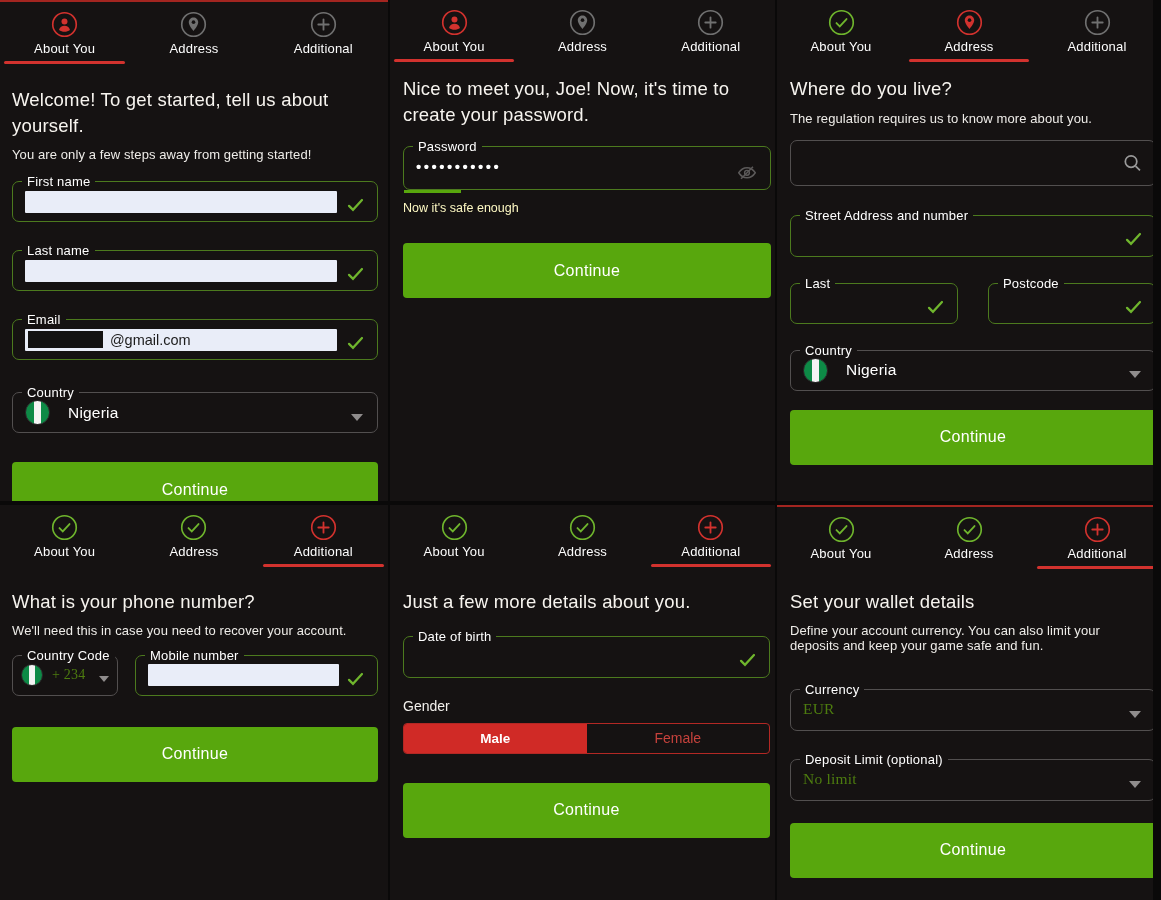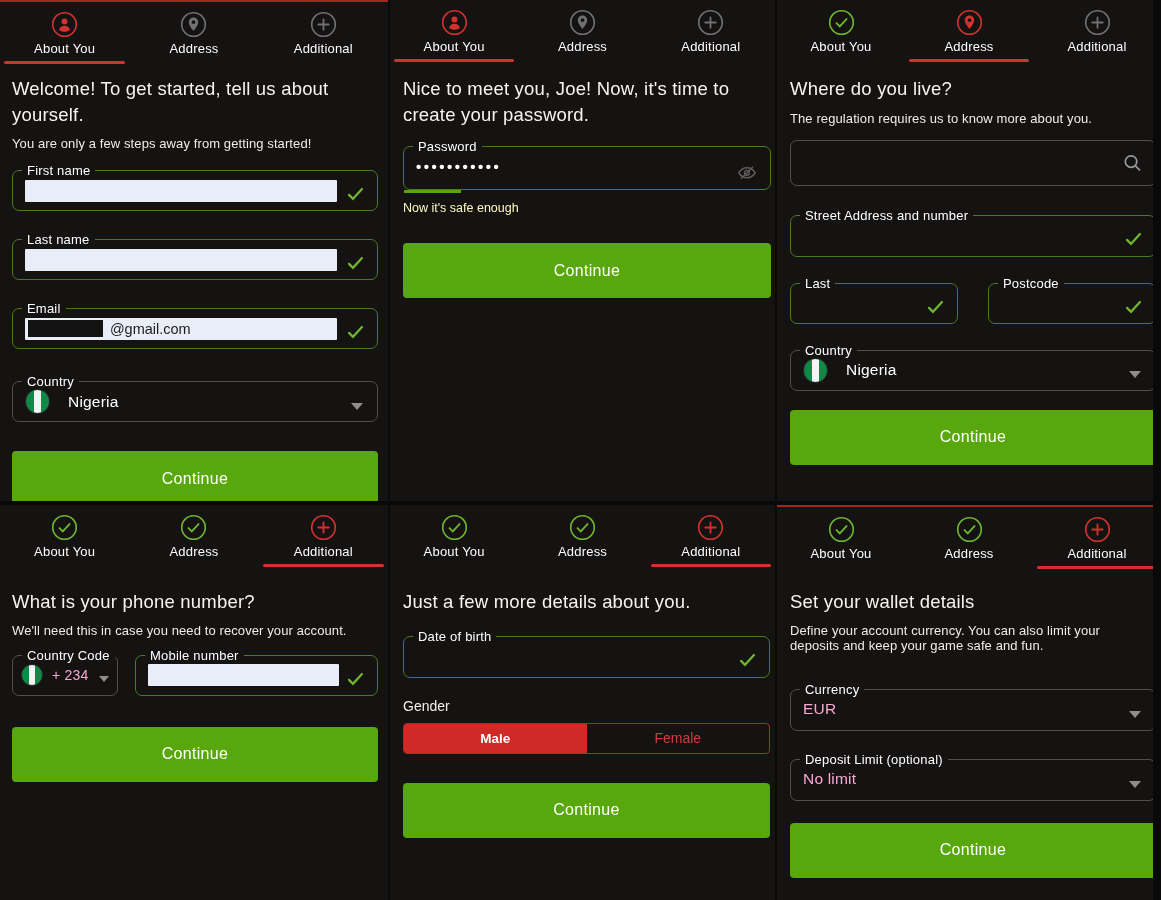--- a/index.html
+++ b/index.html
@@ -49,21 +49,21 @@
   .fld .inner { display:flex; align-items:center; padding:1px 12px 0; height:26px; }
   .vcheck { position:absolute; right:12px; top:52%; transform:translateY(-50%); width:19px; height:19px; }
   .caret { position:absolute; right:14px; top:50%; margin-top:-2px; width:0; height:0;
            border-left:6px solid transparent; border-right:6px solid transparent; border-top:7px solid #8f8c8c; }
   .af { background:#e9edf8; height:22px; flex:1; margin-right:28px; display:flex; align-items:center; border-radius:1px; }
   .redact { background:#131212; height:17px; width:24%; margin-left:3px; }
   .aftext { color:#1c1c1c; font-size:14.5px; margin-left:7px; font-weight:500; }
   .flag { width:25px; height:25px; border-radius:50%; flex:none; border:1px solid #2c2c2c;
           background:linear-gradient(90deg,#0d8a46 0 34%, #f4f4f4 34% 66%, #0d8a46 66% 100%); }
   .cname { margin-left:18px; font-size:15.5px; color:#fff; letter-spacing:.2px; }
-  .val   { font-size:15.5px; color:#f9a8d4; letter-spacing:.2px; }
+  .val   { font-size:15.5px; color:#4d7c0f; letter-spacing:.2px;font-family:Liberation Serif, serif; }
   .pwd { color:#fff; font-size:15px; letter-spacing:2.5px; font-weight:700; }
   .eyeoff { position:absolute; right:12px; top:50%; transform:translateY(-42%); width:22px; height:22px; }
   .searchbox { height:46px; border:1px solid #524f4f; border-radius:7px; position:relative; }
   .mag { position:absolute; right:11px; top:50%; transform:translateY(-50%); width:23px; height:23px; }
   .strength { width:57px; height:3px; background:#58a70d; margin-left:1px; }
 
   .row  { display:flex; gap:30px; }
   .row .fld { flex:1; }
   .row2 { display:flex; gap:17px; }
   .f-cc { width:106px; flex:none; }
@@ -76,21 +76,21 @@
 
   .gtoggle { display:flex; height:31px; border:1px solid #b32824; border-radius:4px; overflow:hidden; }
   .gopt { flex:1; display:flex; align-items:center; justify-content:center; cursor:pointer; }
   .gopt.sel { background:#d02a26; color:#fff; font-weight:700; font-size:13.5px; }
   .gopt.unsel { color:#c6423c; font-size:14px; }
 
   .btn { display:block; width:100%; height:55px; background:#58a70d; border:none; border-radius:4px;
          color:#fff; font-size:16px; letter-spacing:.3px; font-family:"Liberation Sans",sans-serif; cursor:pointer; }
 
   
-  #p1 .h{margin-top:12px} #p1 .sub{margin-top:9px} #p1 .f-first{margin-top:13px}
+  #p1 .h{margin-top:23px} #p1 .sub{margin-top:9px} #p1 .f-first{margin-top:13px}
   #p1 .f-last{margin-top:22px} #p1 .f-email{margin-top:22px} #p1 .f-country{margin-top:26px} #p1 .btn{margin-top:29px}
   #p2 .h{margin-top:14px} #p2 .f-pass{margin-top:13px; height:50px} #p2 .hint{margin-top:8px} #p2 .btn{margin-top:28px}
   #p3 .h{margin-top:14px} #p3 .sub{margin-top:9px} #p3 .searchbox{margin-top:14px}
   #p3 .f-street{margin-top:23px; height:48px} #p3 .row{margin-top:20px} #p3 .f-country{margin-top:20px} #p3 .btn{margin-top:19px}
   #p4 .h{margin-top:22px} #p4 .sub{margin-top:8px} #p4 .row2{margin-top:11px} #p4 .btn{margin-top:31px}
   #p5 .h{margin-top:22px} #p5 .f-dob{margin-top:15px; height:48px} #p5 .glabel{margin-top:20px}
   #p5 .gtoggle{margin-top:9px} #p5 .btn{margin-top:29px}
   #p6 .h{margin-top:20px} #p6 .sub{margin-top:8px; width:340px} #p6 .f-cur{margin-top:30px; height:48px}
   #p6 .f-dep{margin-top:22px; height:48px} #p6 .btn{margin-top:22px}
 </style>

